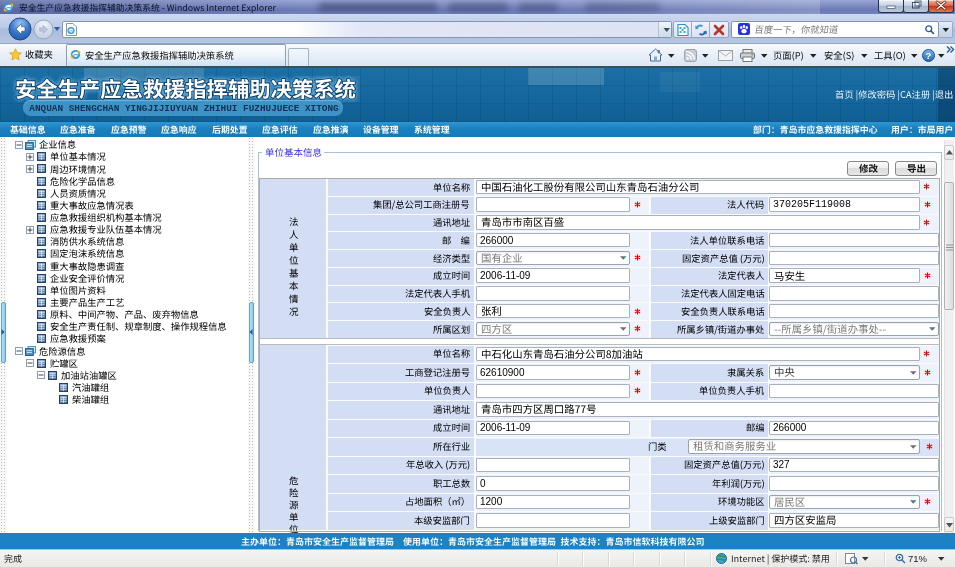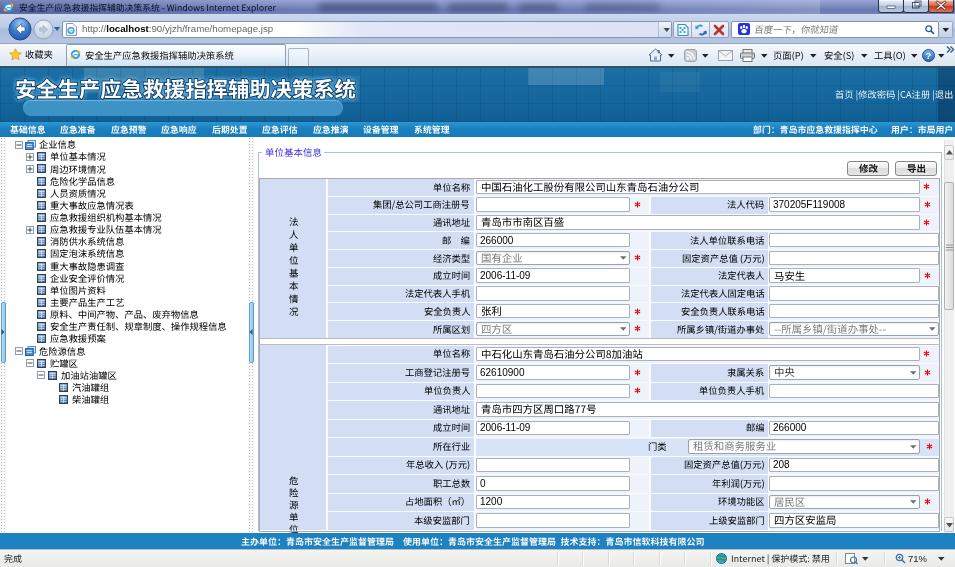--- a/index.html
+++ b/index.html
@@ -431,21 +431,20 @@
     <div style="position:absolute;left:62px;top:20.5px;width:610px;height:17.5px;background:linear-gradient(90deg,#fff 0px,#fff 230px,#e2e6f6 300px,#dde2f4 100%);border:1px solid #8296b6;border-radius:2px;box-sizing:border-box"></div>
     <div style="position:absolute;left:657.5px;top:21.5px;width:13.5px;height:15.5px;background:linear-gradient(180deg,#f4f7fb,#dbe5f0 50%,#cfdcea);border-left:1px solid #b4c2d4;box-sizing:border-box"></div>
     <svg class="i" style="left:662.5px;top:27.5px" width="8" height="5" viewBox="0 0 8 5">
       <path d="M0.5 0 H7 L3.75 4 Z" fill="#404a58"></path>
     </svg>
     <svg class="i" style="left:66px;top:22.5px" width="11" height="13" viewBox="0 0 11 13">
       <path d="M0.5 0.5 H7 L10.5 4 V12.5 H0.5 Z" fill="#fff" stroke="#8899aa" stroke-width="1"></path>
       <circle cx="5" cy="7.5" r="3.6" fill="#2f9ae0"></circle>
       <path d="M2.5 8.3 A2.6 2.6 0 0 1 7.6 7.4 L3.6 7.4 A1.7 1.7 0 0 0 7 8.3 Z" fill="#fff"></path>
     </svg>
-    <div style="position:absolute;top:20.6px;font-family:'Liberation Sans',sans-serif;font-size:9.7px;color:#666;line-height:16px;white-space:pre;left:82px;">http://<b style="color:#000">localhost</b>:90/yjzh/frame/homepage.jsp</div>
     <div style="position:absolute;left:672.5px;top:20.5px;width:56px;height:17.5px;background:linear-gradient(180deg,#f2f4fb,#e5e9f6 55%,#dde2f2);border:1px solid #96a2c0;border-radius:2px;box-sizing:border-box"></div>
     <div style="position:absolute;left:690.5px;top:21.5px;width:1px;height:15.5px;background:#a0aac2"></div>
     <div style="position:absolute;left:708.5px;top:21.5px;width:1px;height:15.5px;background:#a0aac2"></div>
     <svg class="i" style="left:677px;top:23.5px" width="12" height="12" viewBox="0 0 12 12">
       <path d="M1 0.5 H8 L11 3.5 V11.5 H1 Z" fill="#fff" stroke="#2492c4" stroke-width="1.1"></path>
       <path d="M2.5 3 h2 v2 h-2 Z M6.5 3 h2 v2 h-2 Z M4.5 5 h2 v2 h-2 Z M2.5 7 h2 v2 h-2 Z M6.5 7 h2 v2 h-2 Z" fill="#3fa8d4"></path>
     </svg>
     <svg class="i" style="left:694px;top:22.5px" width="14" height="14" viewBox="0 0 14 14">
       <path d="M8.5 3.2 C6.2 1.8 3.6 2.6 2.6 4.8" fill="none" stroke="#3f9ad8" stroke-width="1.9"></path>
       <path d="M1.2 2.6 L1.6 6.6 L5.2 4.9 Z" fill="#3f9ad8"></path>
@@ -624,20 +623,21 @@
         <use href="#g63" x="9000"></use>
         <use href="#g64" x="10000"></use>
         <use href="#g65" x="11000"></use>
         <use href="#g66" x="12000"></use>
         <use href="#g67" x="13000"></use>
         <use href="#g68" x="14000"></use>
         <use href="#g69" x="15000"></use>
       </g>
     </svg>
     <div style="position:absolute;left:23px;top:100px;width:320px;height:16px;background:#3e93c6;border-radius:8px;box-shadow:inset 0 1px 1px rgba(255,255,255,.3)"></div>
+    <div style="position:absolute;top:100.6px;font-family:'Liberation Mono',monospace;font-size:9.4px;color:#0e3258;line-height:16px;white-space:pre;left:184px;transform:translateX(-50%);font-weight:bold;letter-spacing:0px;">ANQUAN SHENGCHAN YINGJIJIUYUAN ZHIHUI FUZHUJUECE XITONG</div>
     <svg class="t" style="left:834.6px;top:98.1px">
       <g transform="scale(0.00930)" fill="#fff">
         <use href="#g70" x="0"></use>
         <use href="#g45" x="1000"></use>
         <use href="#g71" x="2224"></use>
         <use href="#g72" x="2494"></use>
         <use href="#g73" x="3494"></use>
         <use href="#g74" x="4494"></use>
         <use href="#g75" x="5494"></use>
         <use href="#g71" x="6718"></use>
@@ -1388,21 +1388,21 @@
     </svg>
     <svg class="t" style="left:727.3px;top:208.2px">
       <g transform="scale(0.00930)" fill="#000">
         <use href="#g198" x="0"></use>
         <use href="#g132" x="1000"></use>
         <use href="#g220" x="2000"></use>
         <use href="#g75" x="3000"></use>
       </g>
     </svg>
     <div style="position:absolute;left:769px;top:197.375px;width:150.5px;height:14.5px;background:#fff;border:1px solid #a9b2bc;border-radius:1px;box-sizing:border-box"></div>
-    <div style="position:absolute;top:197.125px;font-family:Liberation Sans, sans-serif;font-size:10px;color:#000;line-height:16px;white-space:pre;left:773px;">370205F119008</div>
+    <div style="position:absolute;top:197.125px;font-family:Liberation Mono, monospace;font-size:10px;color:#000;line-height:16px;white-space:pre;left:773px;">370205F119008</div>
     <svg class="i" style="left:923.5px;top:201.125px" width="7" height="7" viewBox="0 0 8 8">
       <path d="M4 0.5 V7.5 M1 2.3 L7 5.7 M7 2.3 L1 5.7" stroke="#e80000" stroke-width="1.2"></path>
     </svg>
     <div style="position:absolute;left:327px;top:213.5px;width:147px;height:17.75px;background:#d3def4;border-top:1.5px solid #fafbfd;box-sizing:border-box"></div>
     <div style="position:absolute;left:474px;top:213.5px;width:465px;height:17.75px;background:#eef3fb;border-top:1.5px solid #fafbfd;border-left:2px solid #fafbfd;box-sizing:border-box"></div>
     <svg class="t" style="left:432.8px;top:226.0px">
       <g transform="scale(0.00930)" fill="#000">
         <use href="#g221" x="0"></use>
         <use href="#g222" x="1000"></use>
         <use href="#g223" x="2000"></use>
@@ -1884,21 +1884,21 @@
         <use href="#g3" x="3000"></use>
         <use href="#g217" x="4000"></use>
         <use href="#g238" x="5000"></use>
         <use href="#g47" x="6000"></use>
         <use href="#g239" x="6338"></use>
         <use href="#g240" x="7338"></use>
         <use href="#g49" x="8338"></use>
       </g>
     </svg>
     <div style="position:absolute;left:769px;top:457.5px;width:169.5px;height:14.5px;background:#fff;border:1px solid #a9b2bc;border-radius:1px;box-sizing:border-box"></div>
-    <div style="position:absolute;top:457.25px;font-family:'Liberation Sans',sans-serif;font-size:10px;color:#000;line-height:16px;white-space:pre;left:773px;">208</div>
+    <div style="position:absolute;top:457.25px;font-family:'Liberation Sans',sans-serif;font-size:10px;color:#000;line-height:16px;white-space:pre;left:773px;">327</div>
     <div style="position:absolute;left:327px;top:474px;width:147px;height:18.5px;background:#d3def4;border-top:1.5px solid #fafbfd;box-sizing:border-box"></div>
     <div style="position:absolute;left:474px;top:474px;width:174.5px;height:18.5px;background:#eef3fb;border-top:1.5px solid #fafbfd;border-left:2px solid #fafbfd;box-sizing:border-box"></div>
     <div style="position:absolute;left:648.5px;top:474px;width:119.5px;height:18.5px;background:#d3def4;border-top:1.5px solid #fafbfd;border-left:2px solid #fafbfd;box-sizing:border-box"></div>
     <div style="position:absolute;left:768px;top:474px;width:171px;height:18.5px;background:#eef3fb;border-top:1.5px solid #fafbfd;border-left:2px solid #fafbfd;box-sizing:border-box"></div>
     <svg class="t" style="left:432.8px;top:486.8px">
       <g transform="scale(0.00930)" fill="#000">
         <use href="#g278" x="0"></use>
         <use href="#g51" x="1000"></use>
         <use href="#g217" x="2000"></use>
         <use href="#g279" x="3000"></use>

